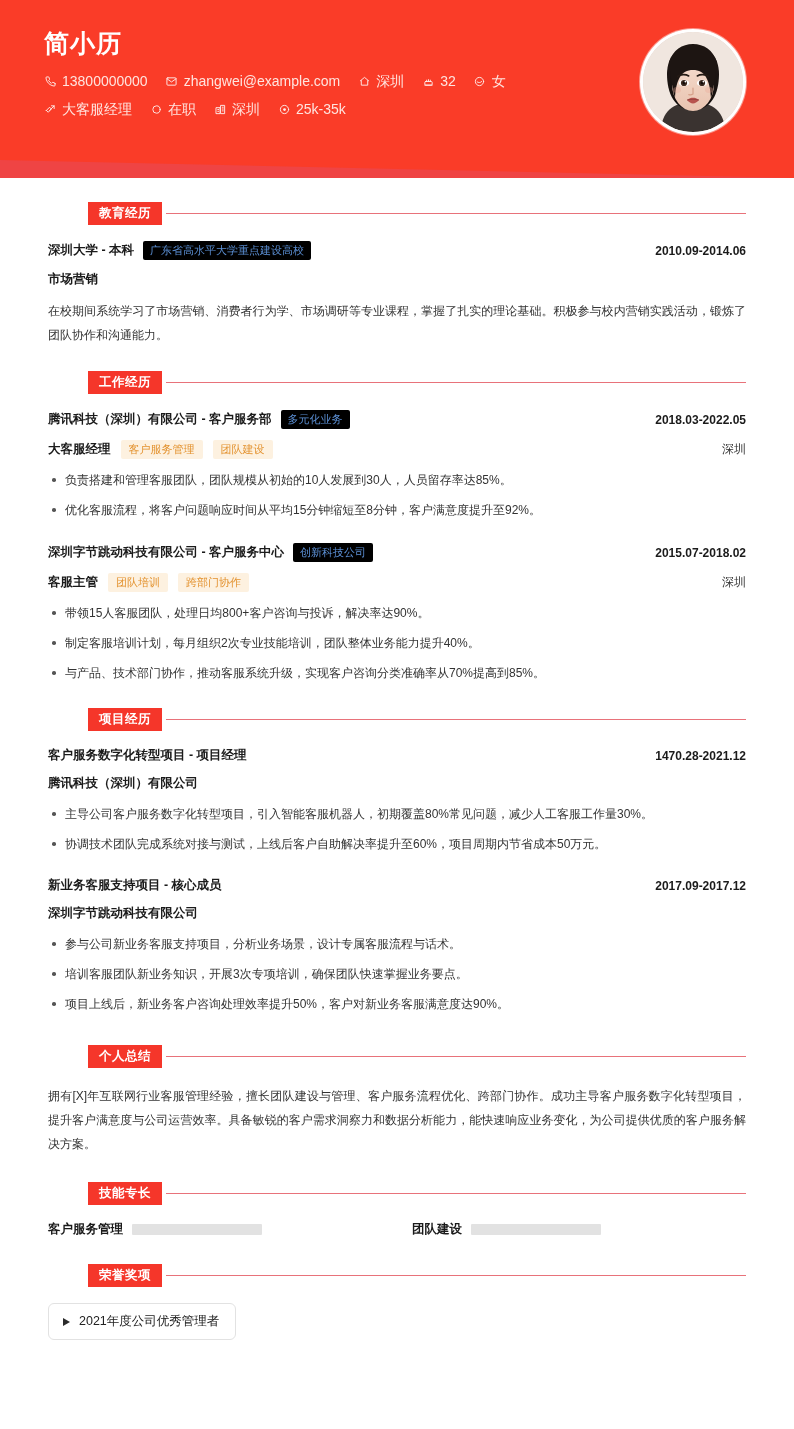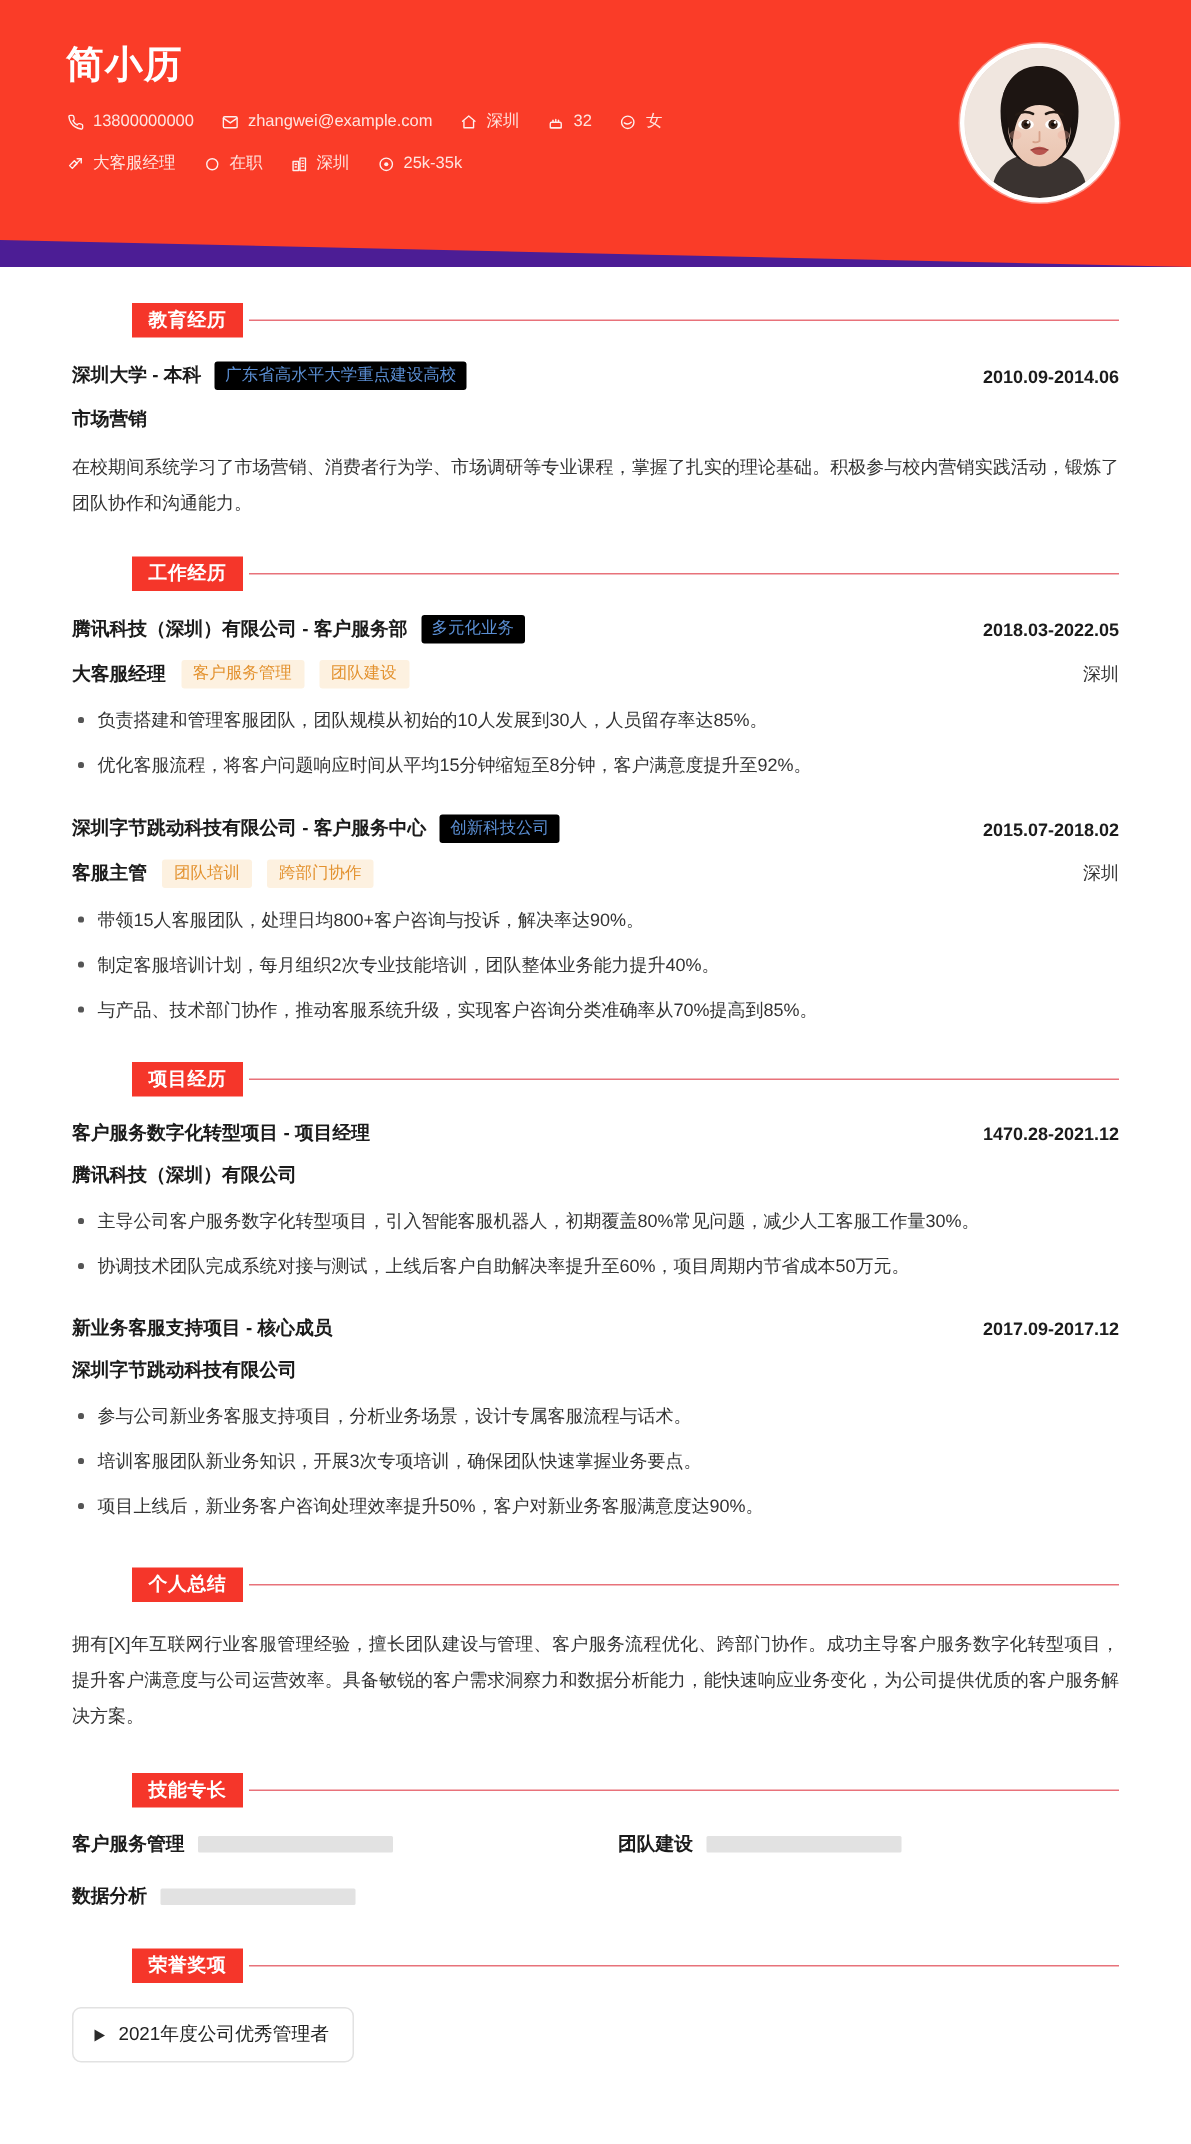--- a/index.html
+++ b/index.html
@@ -9,21 +9,21 @@
     font-family: "Liberation Sans", "DejaVu Sans", sans-serif;
     color: #222;
   }
   body { width: 794px; min-height: 1429px; position: relative; overflow-x: hidden; }
 
   
   .header {
     position: relative;
     width: 794px;
     height: 178px;
-    background: #4c1d95;
+    background: #ef4444;
     overflow: hidden;
   }
   .header-clip {
     position: absolute;
     inset: 0;
     background: #fa3c28;
     clip-path: polygon(0 0, 794px 0, 794px 178px, 0 160px);
   }
   .header-inner {
     position: absolute;
@@ -43,21 +43,21 @@
     flex-wrap: wrap;
     align-items: center;
     gap: 0px 18px;
     margin-bottom: 10px;
   }
   .meta-item {
     display: flex;
     align-items: center;
     gap: 6px;
     color: #ffe4df;
-    font-size: 11px;
+    font-size: 14px;
     line-height: 18px;
     white-space: nowrap;
   }
   .meta-item .ico {
     display: inline-flex;
     width: 12px; height: 12px;
     align-items: center; justify-content: center;
     opacity: .92;
   }
   .meta-item .ico svg { width: 11px; height: 11px; display: block; }
@@ -539,26 +539,20 @@
         <span class="skill-track">
           <span class="skill-fill" style="width: 92%;"></span>
         </span>
       </div>
       <div class="skill">
         <span class="skill-name">团队建设</span>
         <span class="skill-track">
           <span class="skill-fill" style="width: 88%;"></span>
         </span>
       </div>
-      <div class="skill">
-        <span class="skill-name">数据分析</span>
-        <span class="skill-track">
-          <span class="skill-fill" style="width: 70%;"></span>
-        </span>
-      </div>
     </div>
   </div>
 
   <div class="section">
     <div class="sec-head" style="margin-top:26px;">
       <div class="sec-badge">荣誉奖项</div>
       <div class="sec-rule"></div>
     </div>
     <div class="honor-list">
       <div class="honor-chip">

